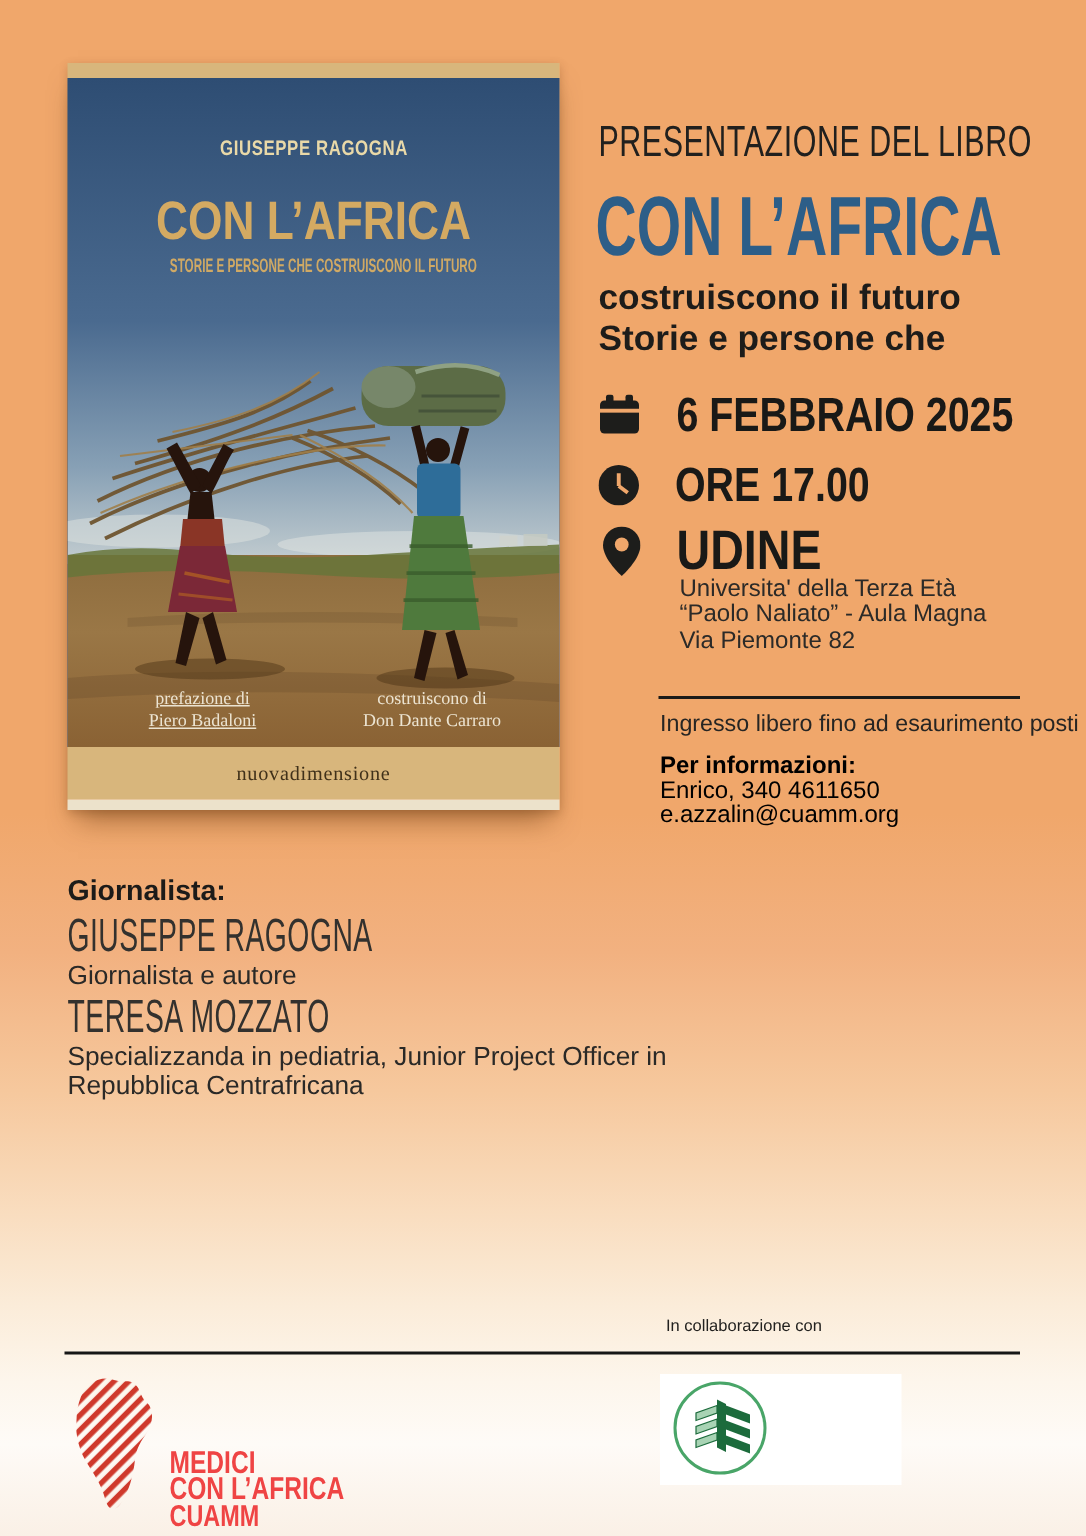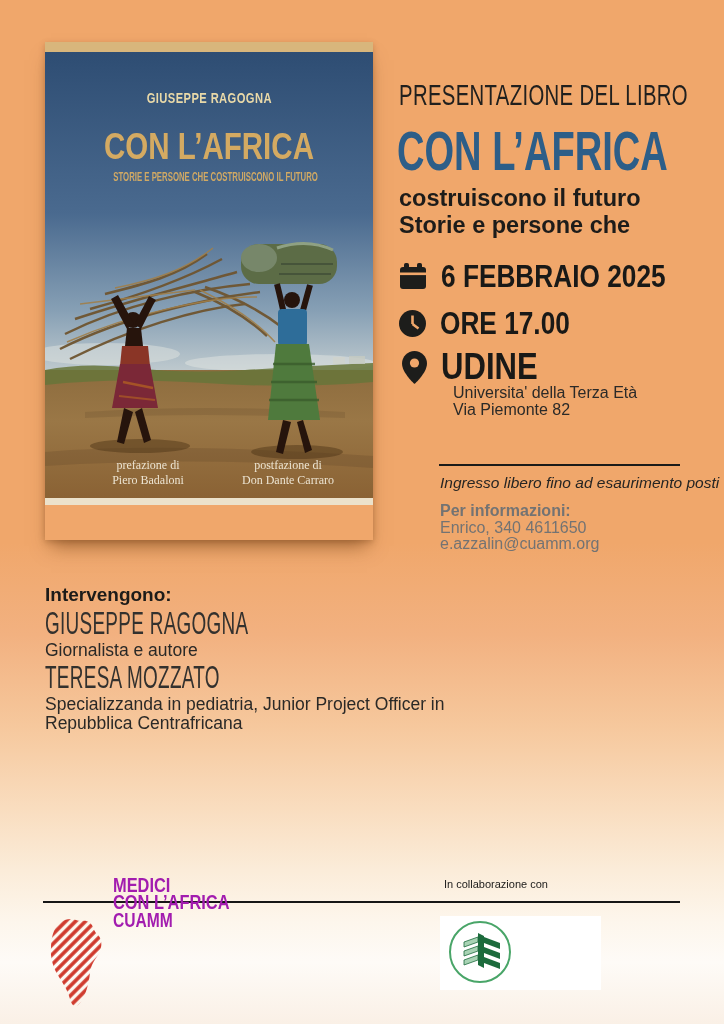--- a/index.html
+++ b/index.html
@@ -23,59 +23,59 @@
     font-weight:bold;font-size:14px;color:#e9d9a8;}
   .cover-author .cond{transform:scaleX(.8);transform-origin:50% 50%;letter-spacing:.5px;}
   .cover-title{position:absolute;top:74px;left:0;right:0;text-align:center;
     font-weight:bold;font-size:36px;color:#d4aa62;}
   .cover-title .cond{transform:scaleX(.82);transform-origin:50% 50%;}
   .cover-subtitle{position:absolute;top:117px;left:0;right:0;text-align:center;
     font-weight:bold;font-size:13px;color:#d0a964;}
   .cover-subtitle .cond{transform:scaleX(.6);transform-origin:50% 50%;}
   .cover-credit{position:absolute;top:406px;width:150px;text-align:center;
     font-family:"Liberation Serif","DejaVu Serif",serif;font-size:12px;line-height:14.5px;color:#ece4d2;}
-  .credit-left{left:28px;}
+  .credit-left{left:15px;text-decoration:underline;}
   .credit-right{left:168px;}
   .cover-band{height:35px;background:#d8b67c;display:flex;align-items:center;justify-content:center;
     font-family:"Liberation Serif","DejaVu Serif",serif;font-size:13.5px;color:#40311a;letter-spacing:.5px;}
   .cover-edge{height:7px;background:#ece2cb;}
 
   
   .kicker{left:399px;top:79px;font-size:29px;color:#21201e;}
   .kicker .cond{transform:scaleX(.7);letter-spacing:.5px;}
   .event-title{left:397px;top:127px;font-size:56px;line-height:48px;font-weight:bold;color:#2d5e88;}
   .event-title .cond{transform:scaleX(.68);}
   .event-sub{left:399px;top:185px;font-size:23.5px;line-height:26.5px;font-weight:bold;color:#1d1c1a;}
-  .info-row{position:absolute;left:399px;display:flex;align-items:center;gap:14px;}
+  .info-row{position:absolute;left:399px;display:flex;align-items:center;gap:24px;}
   .row-date{top:261px;height:31px;}
   .row-time{top:309px;height:28px;align-items:center;}
   .row-city{top:350px;height:34px;}
   .row-label{font-size:32px;font-weight:bold;color:#191917;}
   .row-label .cond{transform:scaleX(.82);}
   .row-city .row-label{font-size:37px;}
   .row-city .row-label .cond{transform:scaleX(.84);}
   .pin-wrap{margin-left:3px;}
   .venue{left:441px;top:384px;font-size:16px;line-height:17.4px;color:#2b2a28;margin-left:12px;}
   .divider{left:439px;top:464px;width:241px;height:2px;background:#1b1b19;}
-  .admission{left:440px;top:474px;font-size:15.5px;color:#262523;font-style:italic;}
-  .contact{left:440px;top:503px;font-size:16px;line-height:16.5px;color:#737373;}
+  .admission{left:440px;top:474px;font-size:15.5px;color:#262523;}
+  .contact{left:440px;top:503px;font-size:16px;line-height:16.5px;color:#000000;}
   .contact .label{font-weight:bold;}
 
   
   .speakers{left:45px;top:583px;}
   .speakers-heading{font-size:19px;line-height:24px;font-weight:bold;color:#1c1b19;}
   .speaker-name{font-size:31px;line-height:34px;color:#33312e;}
   .speaker-name .cond{transform:scaleX(.61);letter-spacing:.5px;}
   .speaker-role{font-size:17.5px;line-height:19.5px;color:#2a2927;max-width:450px;}
 
   
   .footer-collab{left:444px;top:878px;font-size:11px;color:#22211f;}
   .footer-line{left:43px;top:901px;width:637px;height:2px;background:#161616;}
   .cuamm-logo{left:42px;top:911px;}
-  .cuamm-text{left:113px;top:876px;color:#a21caf;font-weight:bold;text-decoration:underline;}
+  .cuamm-text{left:113px;top:967px;color:#ef4444;font-weight:bold;text-decoration:underline;}
   .cuamm-l1,.cuamm-l2{font-size:21px;line-height:17px;}
   .cuamm-l3{font-size:20px;line-height:14px;margin-top:3px;}
   .cuamm-text .cond{transform:scaleX(.78);}
   .partner-box{left:440px;top:916px;width:161px;height:74px;background:#ffffff;}
   .partner-badge{position:absolute;left:8px;top:4px;}
   .partner-text{position:absolute;left:74px;top:23px;width:82px;text-align:center;
     font-size:7.5px;line-height:9.5px;font-weight:bold;color:#1f4e79;}
 </style>
 </head>
 <body>
@@ -157,23 +157,26 @@
       </g>
     </svg>
     <div class="cover-author"><span class="cond">GIUSEPPE RAGOGNA</span></div>
     <div class="cover-title"><span class="cond">CON L’AFRICA</span></div>
     <div class="cover-subtitle"><span class="cond">STORIE E PERSONE CHE COSTRUISCONO IL FUTURO</span></div>
     <div class="cover-credit credit-left">
       <div>prefazione di</div>
       <div>Piero Badaloni</div>
     </div>
     <div class="cover-credit credit-right">
-      <div>postfazione di</div>
+      <div>costruiscono di</div>
       <div>Don Dante Carraro</div>
     </div>
+  </div>
+  <div class="cover-band">
+    <span>nuovadimensione</span>
   </div>
   <div class="cover-edge"></div>
 </div>
 
 <div class="abs kicker"><span class="cond">PRESENTAZIONE DEL LIBRO</span></div>
 <div class="abs event-title"><span class="cond">CON L’AFRICA</span></div>
 <div class="abs event-sub">
   <div>costruiscono il futuro</div>
   <div>Storie e persone che</div>
 </div>
@@ -202,34 +205,35 @@
     <svg width="25" height="33" viewBox="0 0 25 33" aria-hidden="true" style="display:block">
       <path d="M12.5,0 C5.6,0 0,5.6 0,12.5 C0,21.9 12.5,33 12.5,33 C12.5,33 25,21.9 25,12.5 C25,5.6 19.4,0 12.5,0 Z" fill="#1d1d1b"></path>
       <circle cx="12.5" cy="12" r="4.6" fill="#f0a76b"></circle>
     </svg>
   </span>
   <span class="row-label"><span class="cond">UDINE</span></span>
 </div>
 
 <div class="abs venue">
   <div>Universita' della Terza Età</div>
+  <div>“Paolo Naliato” - Aula Magna</div>
   <div>Via Piemonte 82</div>
 </div>
 
 <div class="abs divider"></div>
 <div class="abs admission">Ingresso libero fino ad esaurimento posti</div>
 
 <div class="abs contact">
   <div class="label">Per informazioni:</div>
   <div>Enrico, 340 4611650</div>
   <div>e.azzalin@cuamm.org</div>
 </div>
 
 <div class="abs speakers">
-  <div class="speakers-heading">Intervengono:</div>
+  <div class="speakers-heading">Giornalista:</div>
   <div class="speaker-name"><span class="cond">GIUSEPPE RAGOGNA</span></div>
   <div class="speaker-role">Giornalista e autore</div>
   <div class="speaker-name"><span class="cond">TERESA MOZZATO</span></div>
   <div class="speaker-role">Specializzanda in pediatria, Junior Project Officer in Repubblica Centrafricana</div>
 </div>
 
 <div class="abs footer-collab">In collaborazione con</div>
 <div class="abs footer-line"></div>
 
 <div class="abs cuamm-logo">

